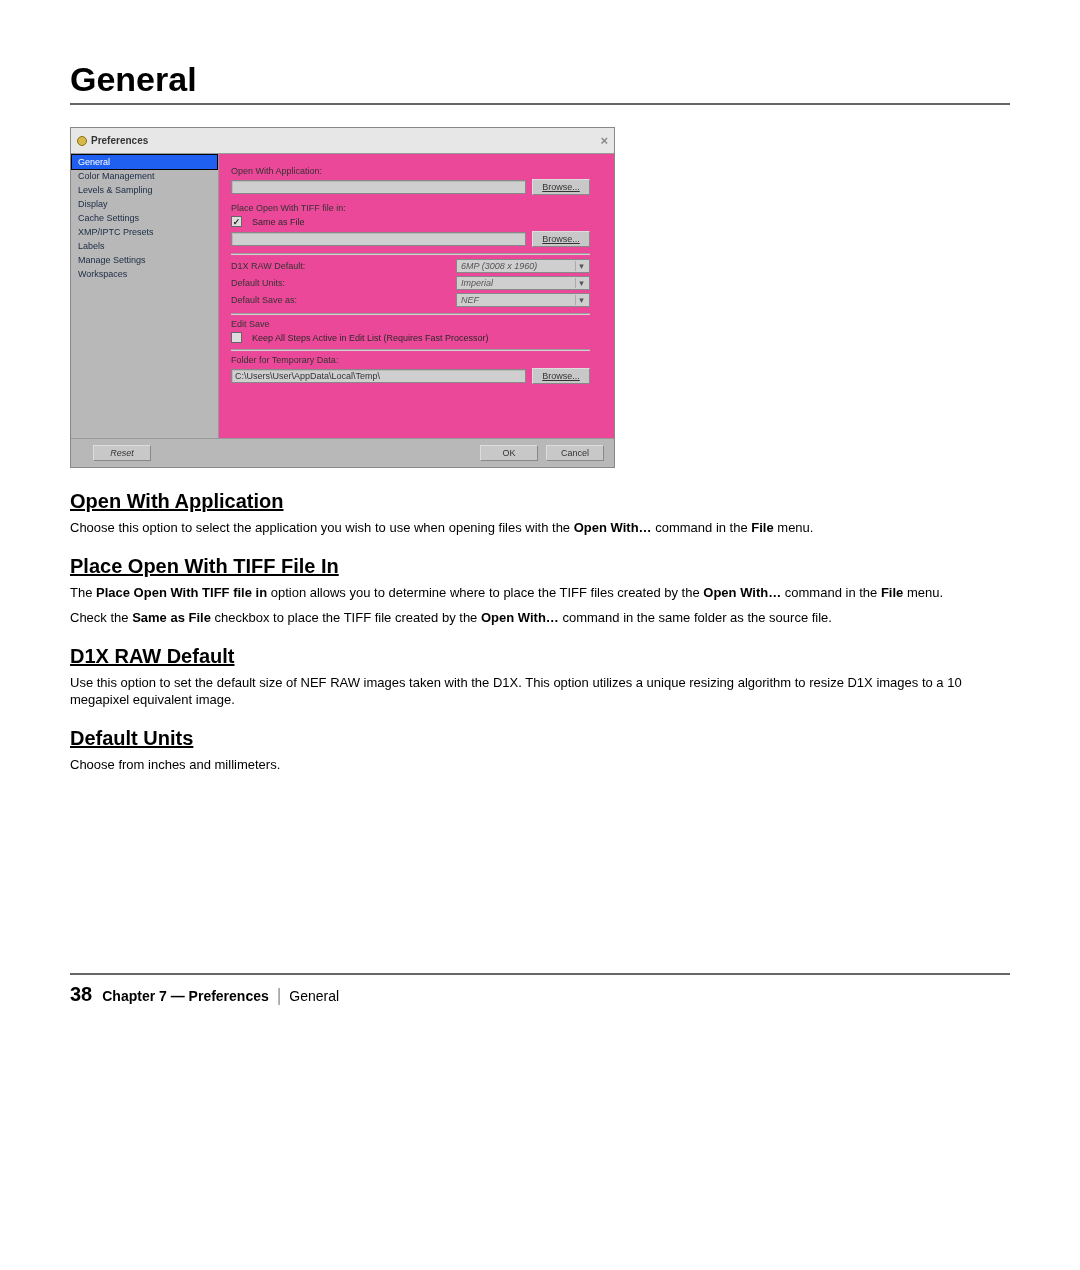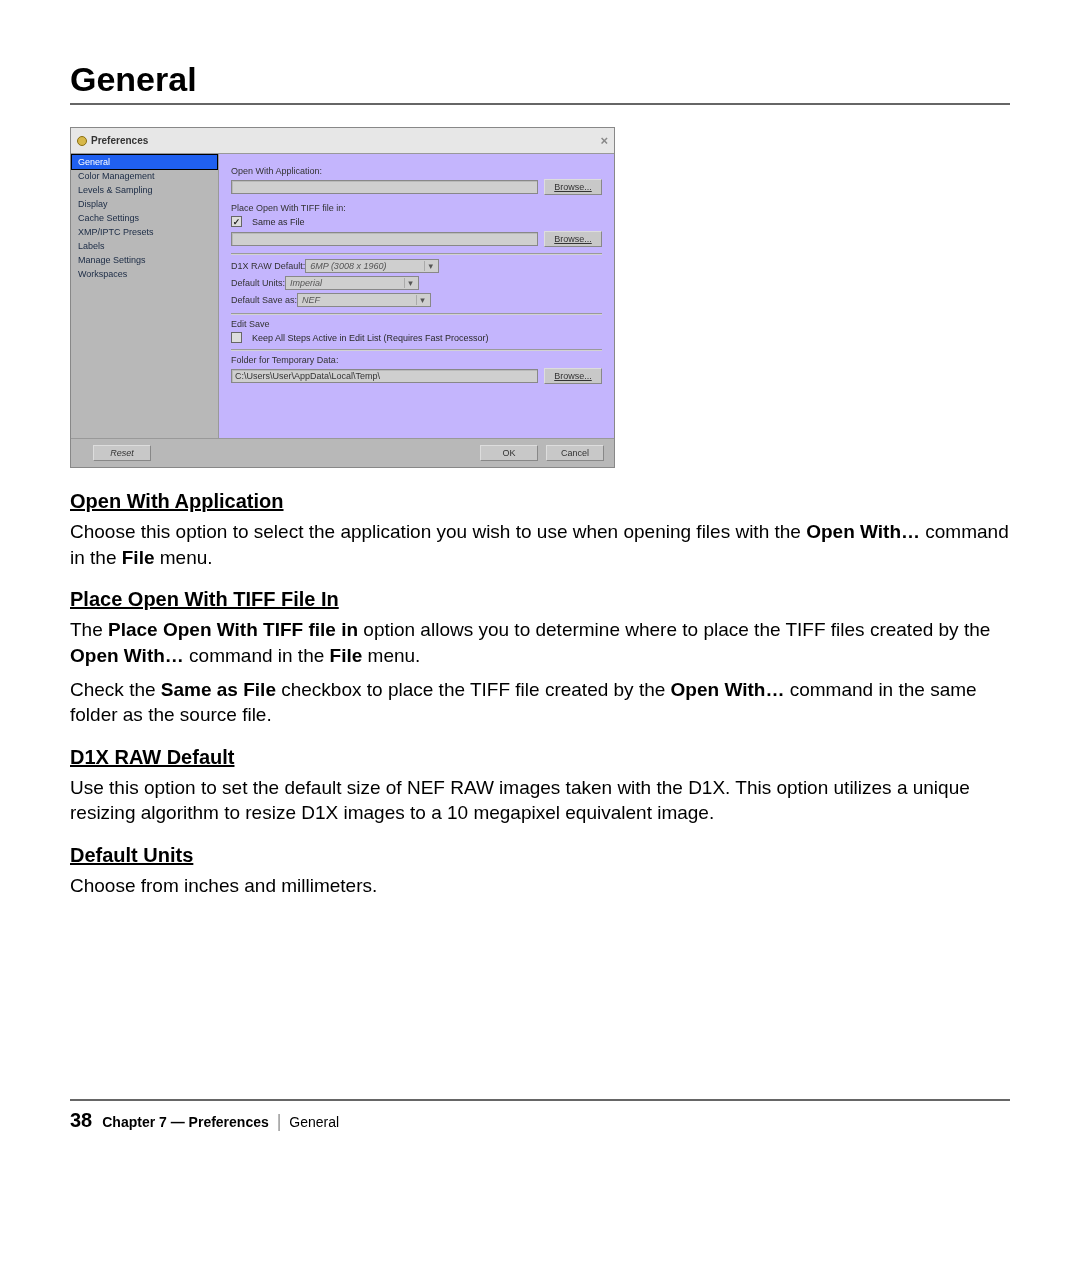--- a/index.html
+++ b/index.html
@@ -66,22 +66,22 @@
     white-space: nowrap;
     cursor: pointer;
   }
   .sb-item.selected {
     background: #2060f0;
     color: #fff;
     outline: 1px solid #000;
   }
   .dlg-main {
     flex: 1;
-    padding: 10px 12px 6px 12px;
-    background: #c4b5fd;
+    padding: 10px 24px 6px 12px;
+    background: #ec4899;
   }
   .field-row {
     display: flex;
     align-items: center;
     margin-bottom: 4px;
     gap: 6px;
   }
   .field-label { font-size: 9px; color: #333; }
   .text-input {
     flex: 1;
@@ -120,21 +120,21 @@
   }
   .group-hr {
     border: none;
     border-top: 1px solid #9a9a9a;
     border-bottom: 1px solid #d2d2d2;
     margin: 6px 0 4px 0;
   }
   .combo-row {
     display: flex;
     align-items: center;
-    justify-content: flex-start;
+    justify-content: space-between;
     margin-bottom: 3px;
   }
   .combo {
     width: 134px;
     height: 14px;
     background: #cfcfcf;
     border: 1px solid #888;
     display: flex;
     align-items: center;
     justify-content: space-between;
@@ -163,21 +163,21 @@
   
   .section-heading {
     font-family: "Myriad Pro", "Segoe UI", Arial, sans-serif;
     font-size: 20px;
     font-weight: 700;
     text-decoration: underline;
     margin: 18px 0 6px 0;
   }
   .body-text {
     font-family: "Myriad Pro", "Segoe UI", Arial, sans-serif;
-    font-size: 19px;
+    font-size: 13px;
     line-height: 1.35;
     margin-bottom: 8px;
   }
   .bold { font-weight: 700; }
 
   .footer-rule {
     border: none;
     border-top: 2px solid #666;
     margin-top: 200px;
     margin-bottom: 8px;

